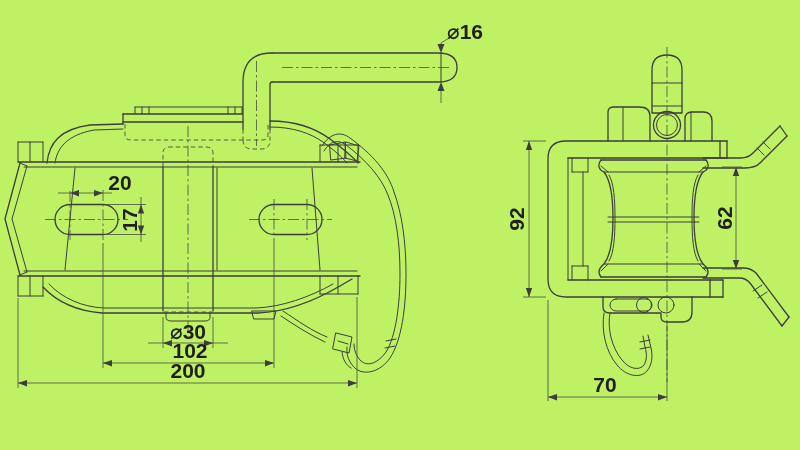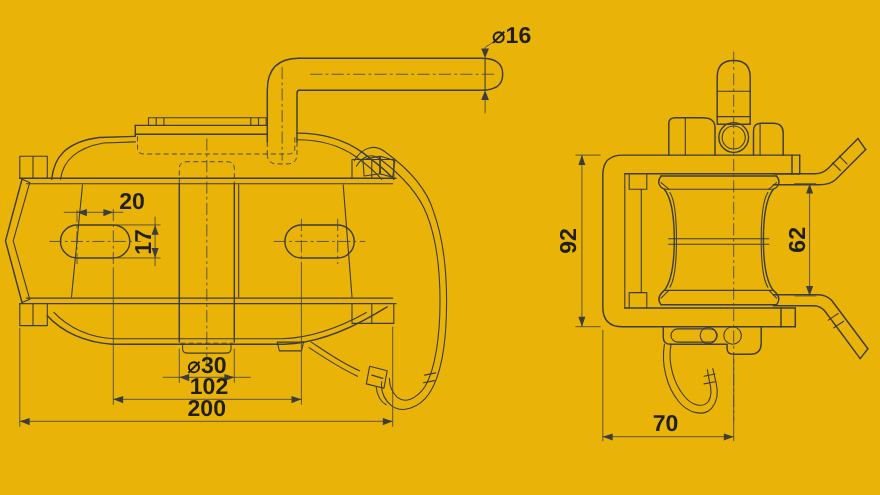--- a/index.html
+++ b/index.html
@@ -1,16 +1,16 @@
 <!DOCTYPE html>
 <html><head>
 <meta charset="utf-8">
 <style>
   html,body{margin:0;padding:0;background:#ffffff;}
-  .page{width:800px;height:450px;background:#eab308;position:relative;overflow:hidden;}
+  .page{width:800px;height:450px;background:#bef264;position:relative;overflow:hidden;}
   svg{display:block;}
   .obj{stroke:#3d3d3d;stroke-width:1.3;fill:none;stroke-linejoin:round;stroke-linecap:round;}
   .obj2{stroke:#3d3d3d;stroke-width:1.0;fill:none;stroke-linejoin:round;stroke-linecap:round;}
   .thin{stroke:#4a4a4a;stroke-width:0.8;fill:none;}
   .cl{stroke:#4a4a4a;stroke-width:0.8;fill:none;stroke-dasharray:11,3,2.5,3;}
   .hid{stroke:#4a4a4a;stroke-width:0.9;fill:none;stroke-dasharray:4.5,3;}
   .arr{fill:#3d3d3d;stroke:none;}
   text.dim{font-family:"Liberation Sans","DejaVu Sans",sans-serif;font-size:21px;font-weight:600;fill:#1f1f1f;}
 </style>
 </head>

